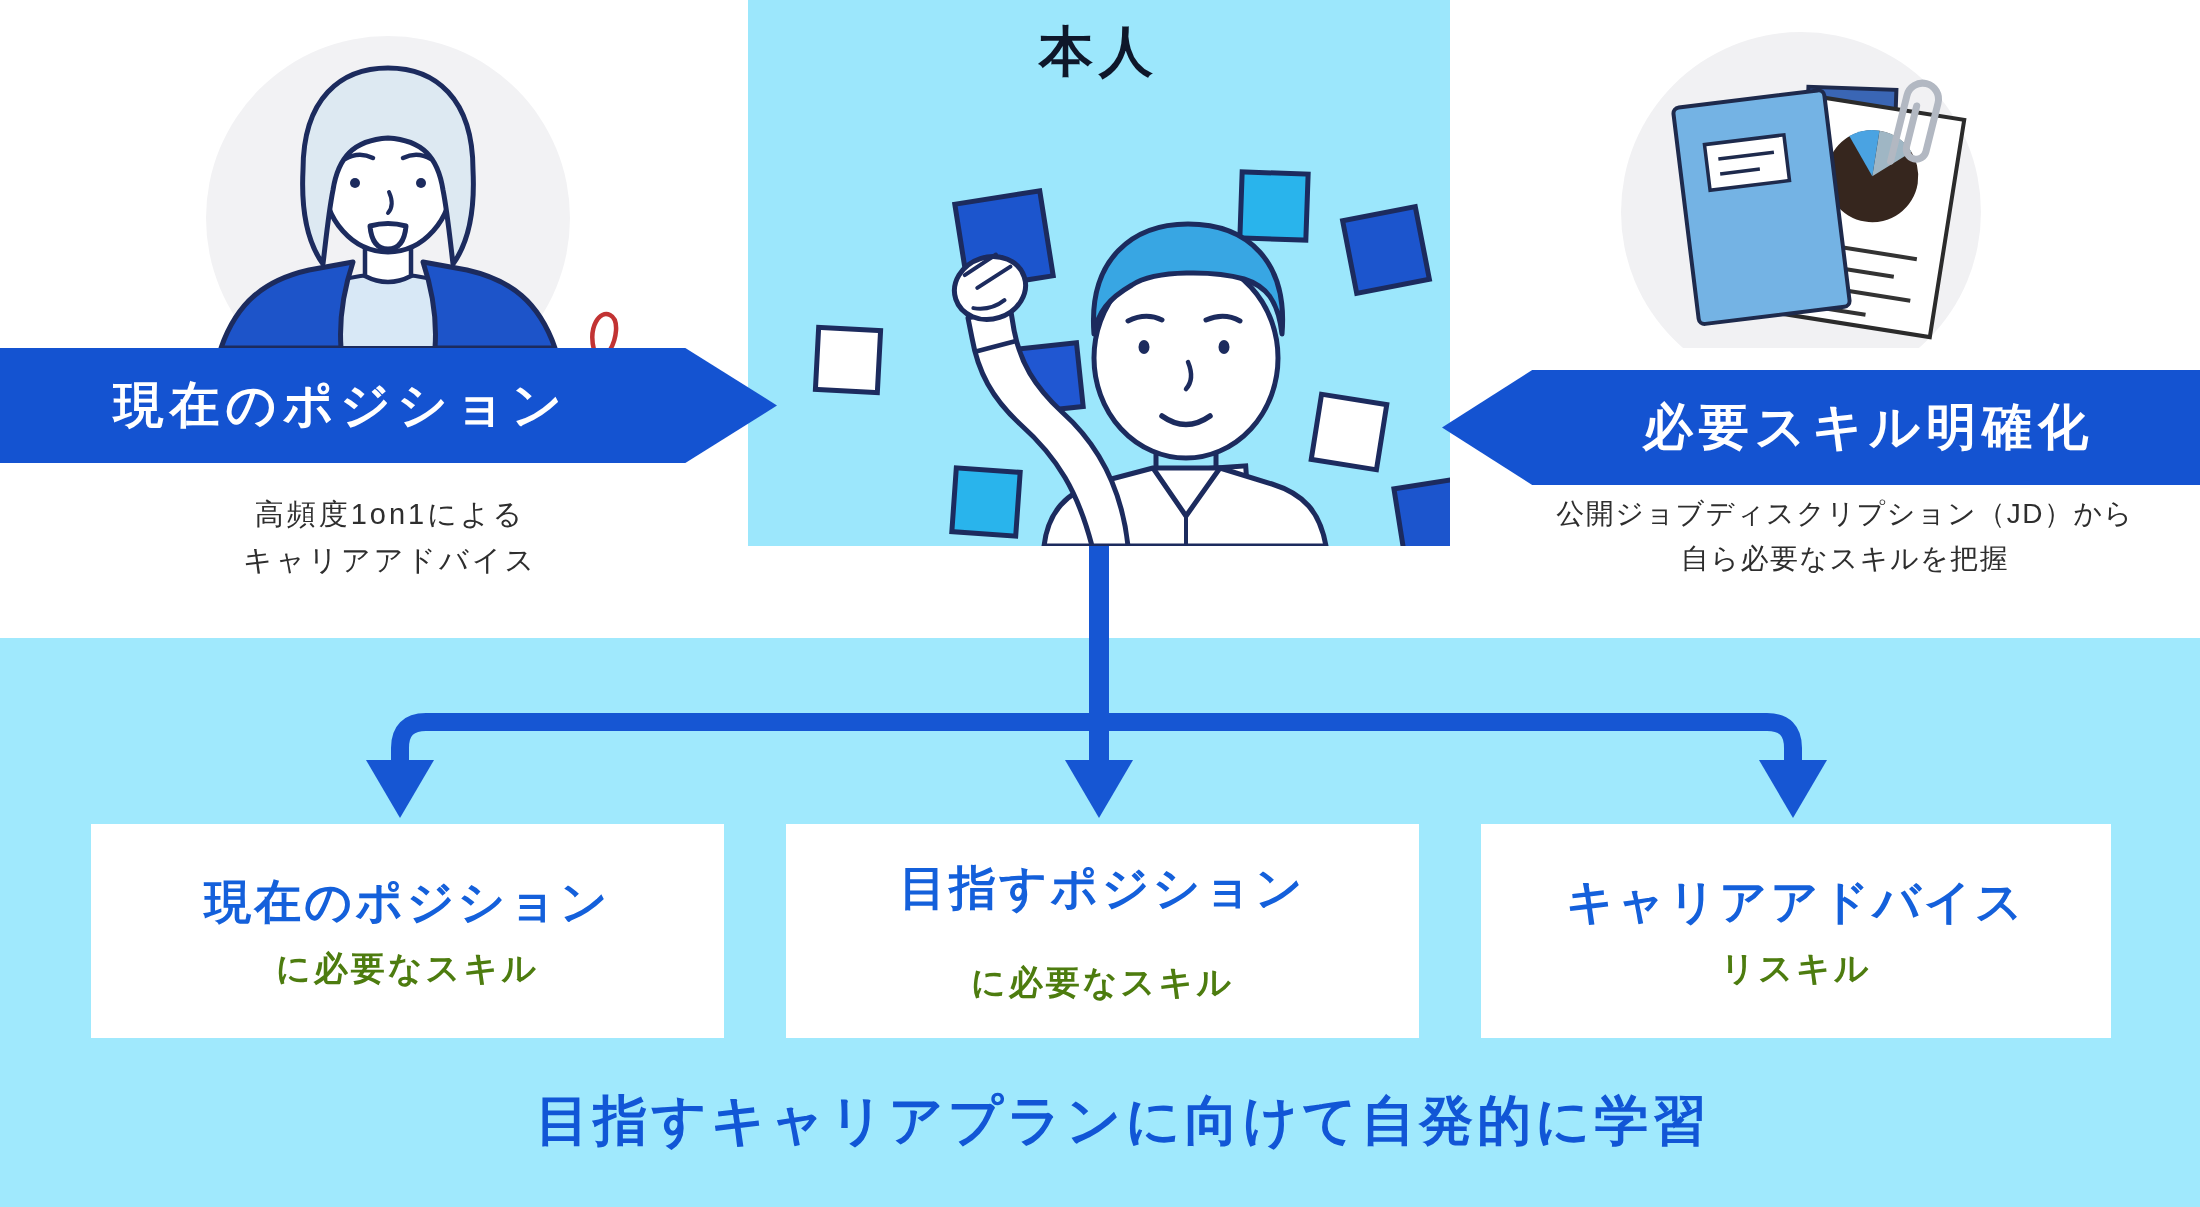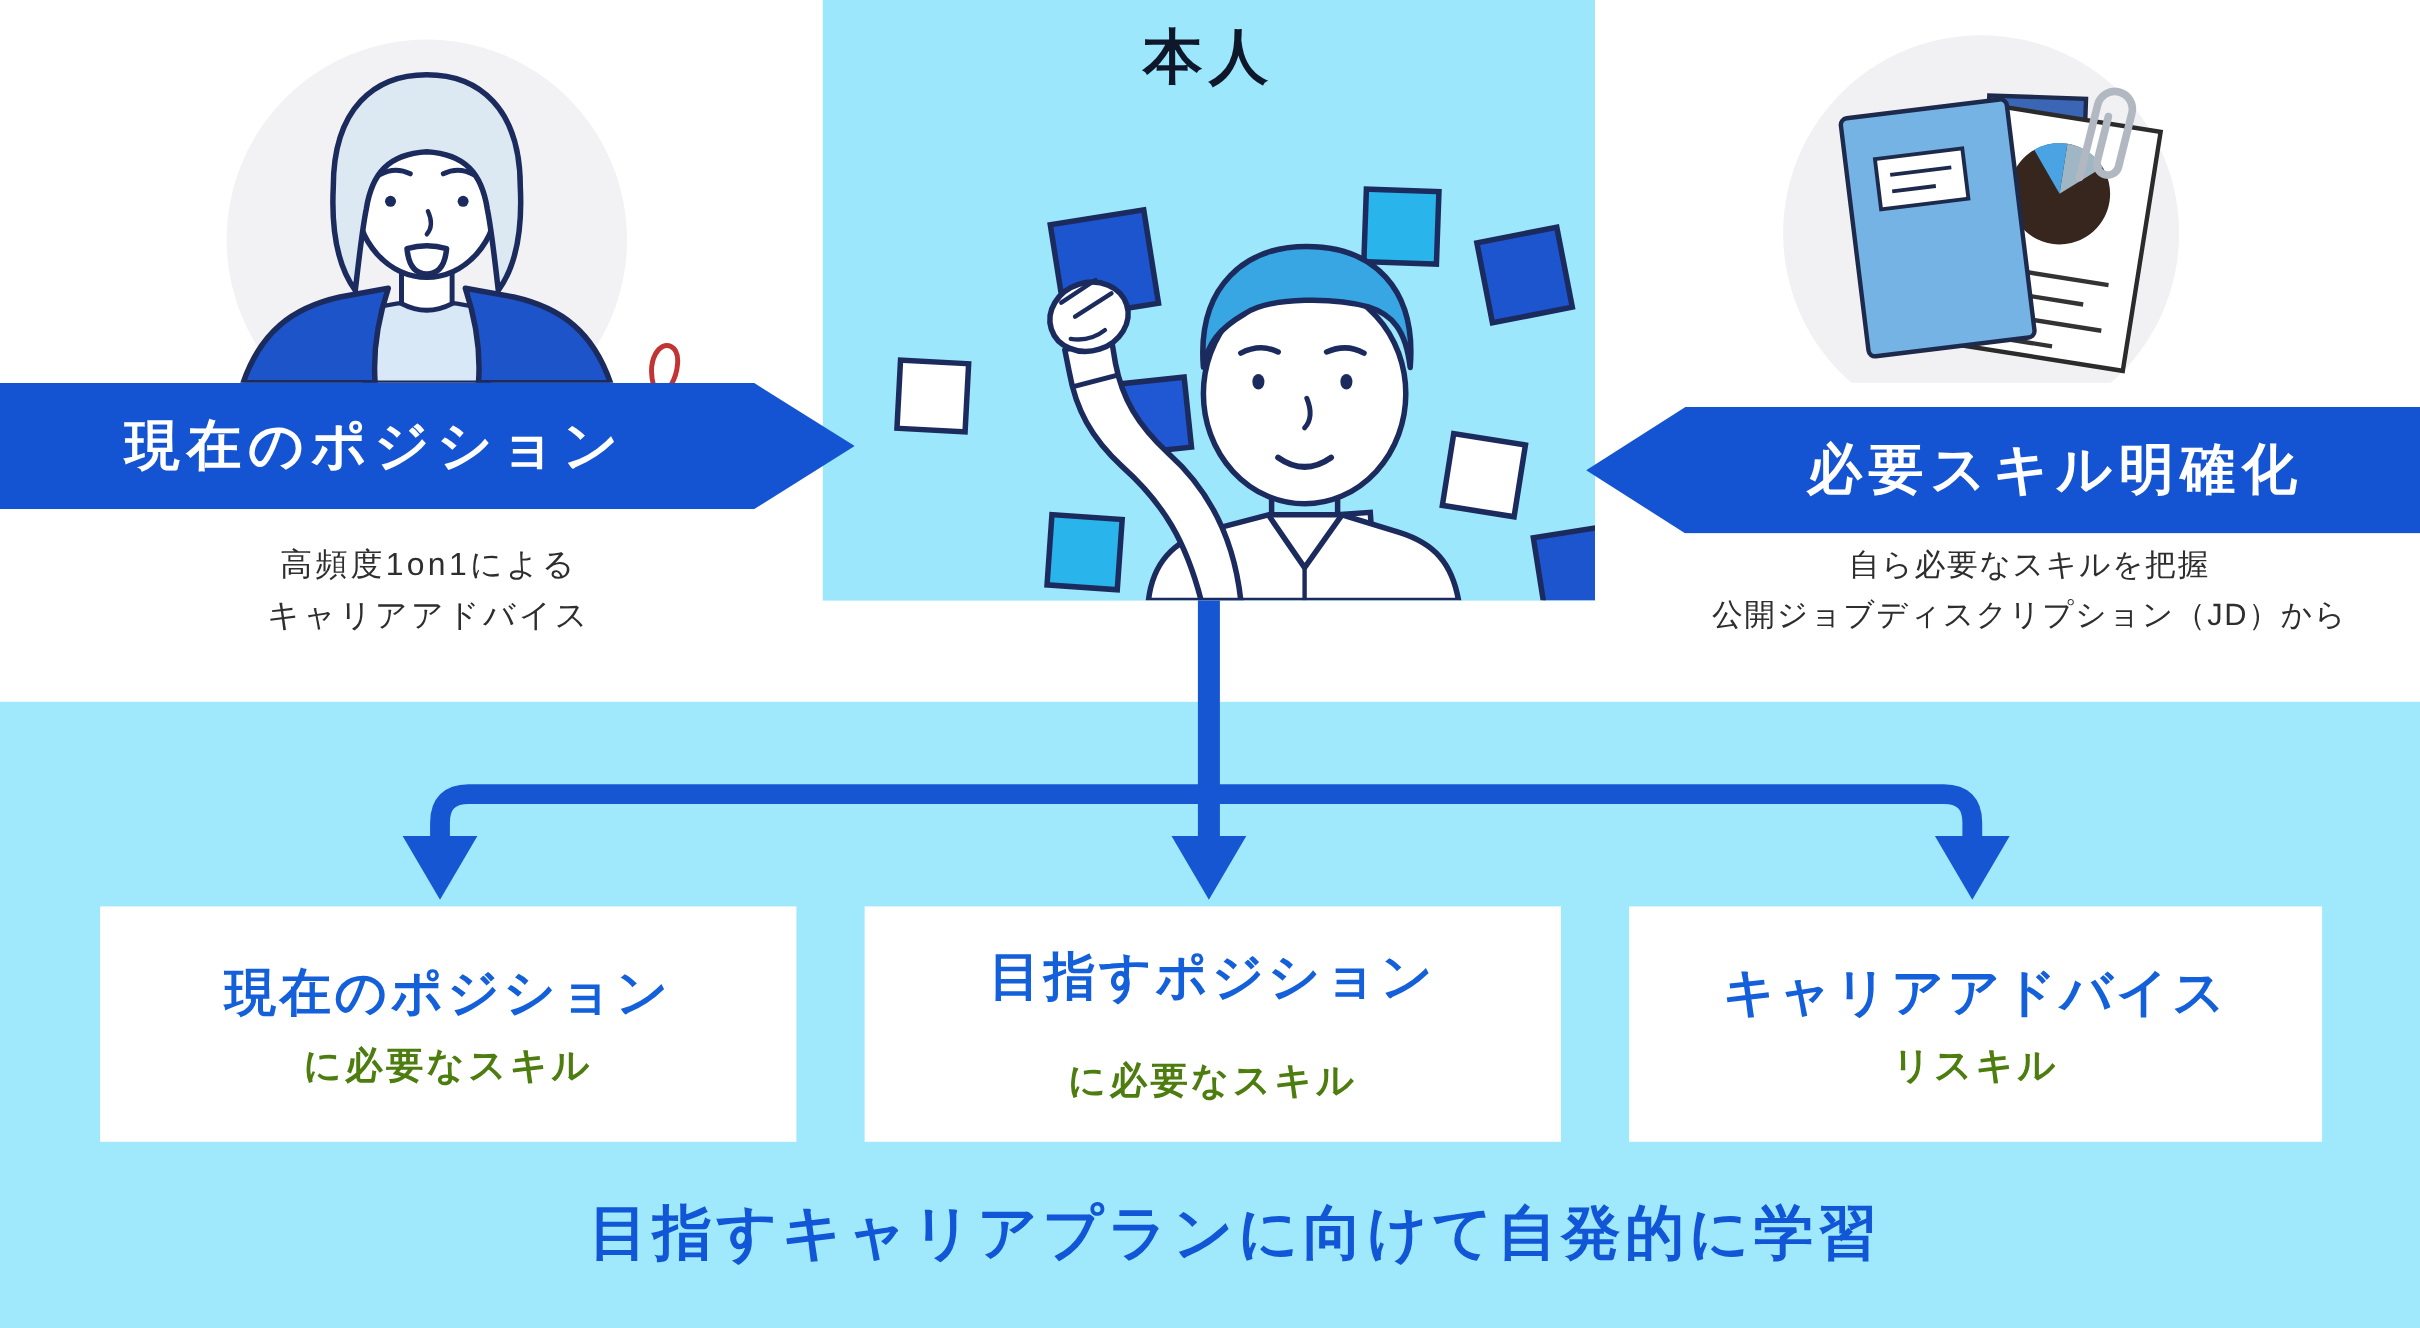--- a/index.html
+++ b/index.html
@@ -172,22 +172,22 @@
   </div>
   <div class="banner banner-right">
     <span>必要スキル明確化</span>
   </div>
 
   <div class="caption caption-left">
     <div>高頻度1on1による</div>
     <div>キャリアアドバイス</div>
   </div>
   <div class="caption caption-right">
+    <div>公開ジョブディスクリプション（JD）から</div>
     <div>自ら必要なスキルを把握</div>
-    <div>公開ジョブディスクリプション（JD）から</div>
   </div>
 
   <svg class="branch-arrows" width="2200" height="1207" viewBox="0 0 2200 1207">
     <path d="M 1099 546 L 1099 770" stroke="#1656d3" stroke-width="20" fill="none"></path>
     <path d="M 400 772 L 400 748 Q 400 722 426 722 L 1767 722 Q 1793 722 1793 748 L 1793 772" stroke="#1656d3" stroke-width="18" fill="none"></path>
     <polygon points="366,760 434,760 400,818" fill="#1656d3"></polygon>
     <polygon points="1065,760 1133,760 1099,818" fill="#1656d3"></polygon>
     <polygon points="1759,760 1827,760 1793,818" fill="#1656d3"></polygon>
   </svg>
 

